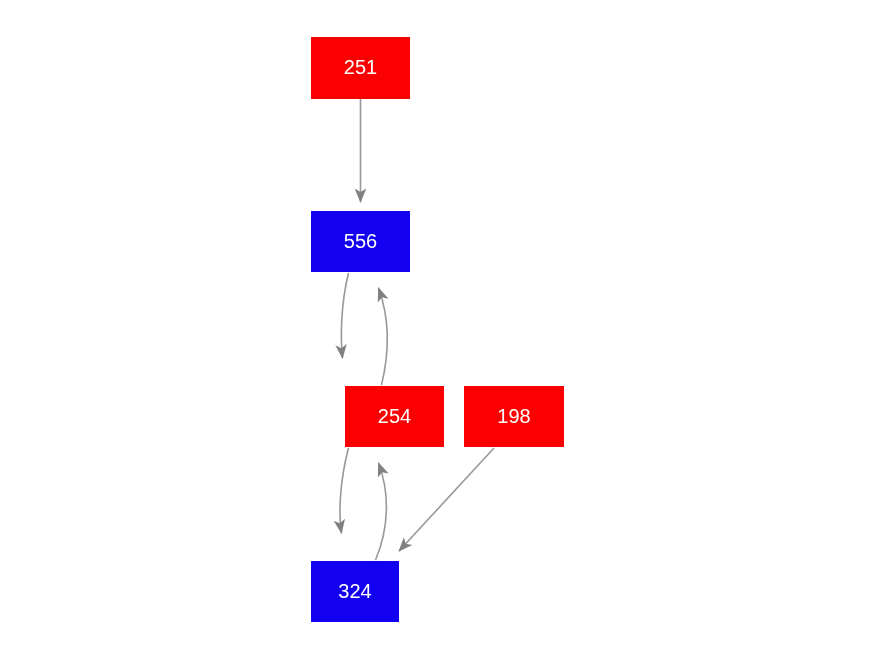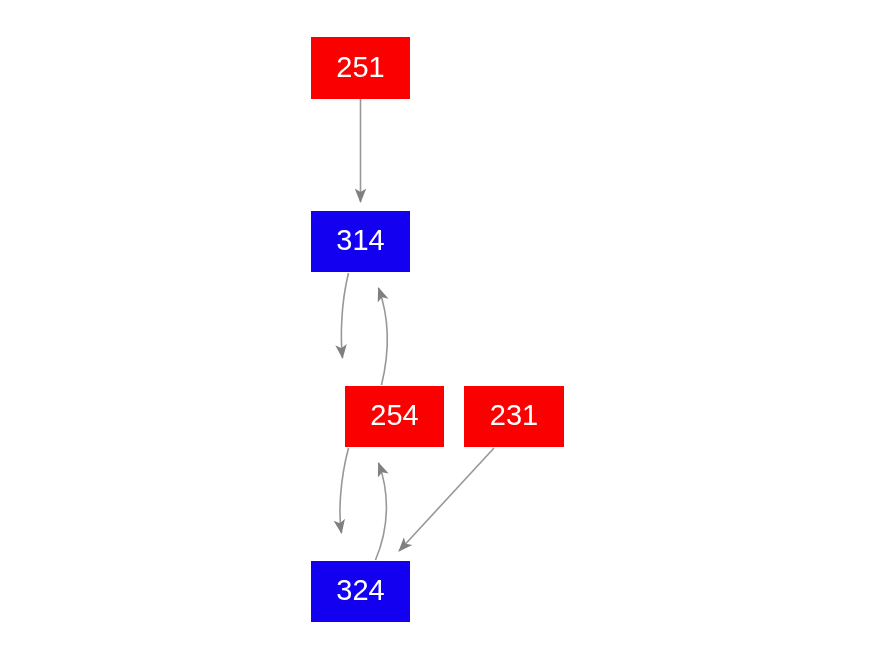--- a/index.html
+++ b/index.html
@@ -26,21 +26,21 @@
     width: 875px;
     height: 656px;
   }
   .graph-node {
     position: absolute;
     display: flex;
     align-items: center;
     justify-content: center;
     color: #ffffff;
     font-family: "Liberation Sans", sans-serif;
-    font-size: 29px;
+    font-size: 20px;
     line-height: 1;
     font-weight: 400;
     letter-spacing: 0px;
     box-sizing: border-box;
     user-select: none;
   }
   .node-label {
     position: relative;
     top: -1px;
   }
@@ -68,28 +68,28 @@
     <path d="M 375.5,560 C 389.5,527 389.5,492 378.5,463" fill="none" stroke="#989898" stroke-width="1.6" marker-end="url(#arrow)"></path>
 
     <path d="M 494,448 L 399,551" fill="none" stroke="#989898" stroke-width="1.6" marker-end="url(#arrow)"></path>
   </svg>
 
   <div class="graph-node" style="left:311px; top:37px; width:99px; height:62px; background:#fa0000;">
     <span class="node-label">251</span>
   </div>
 
   <div class="graph-node" style="left:311px; top:211px; width:99px; height:61px; background:#1400f0;">
-    <span class="node-label">314</span>
+    <span class="node-label">556</span>
   </div>
 
   <div class="graph-node" style="left:311px; top:386px; width:99px; height:61px; background:#fa0000;margin-left:34px;">
     <span class="node-label">254</span>
   </div>
 
   <div class="graph-node" style="left:464px; top:386px; width:100px; height:61px; background:#fa0000;">
-    <span class="node-label">231</span>
+    <span class="node-label">198</span>
   </div>
 
-  <div class="graph-node" style="left:311px; top:561px; width:99px; height:61px; background:#1400f0;">
+  <div class="graph-node" style="left:311px; top:561px; width:88px; height:61px; background:#1400f0;">
     <span class="node-label">324</span>
   </div>
 
 </div>
 
 </body></html>

